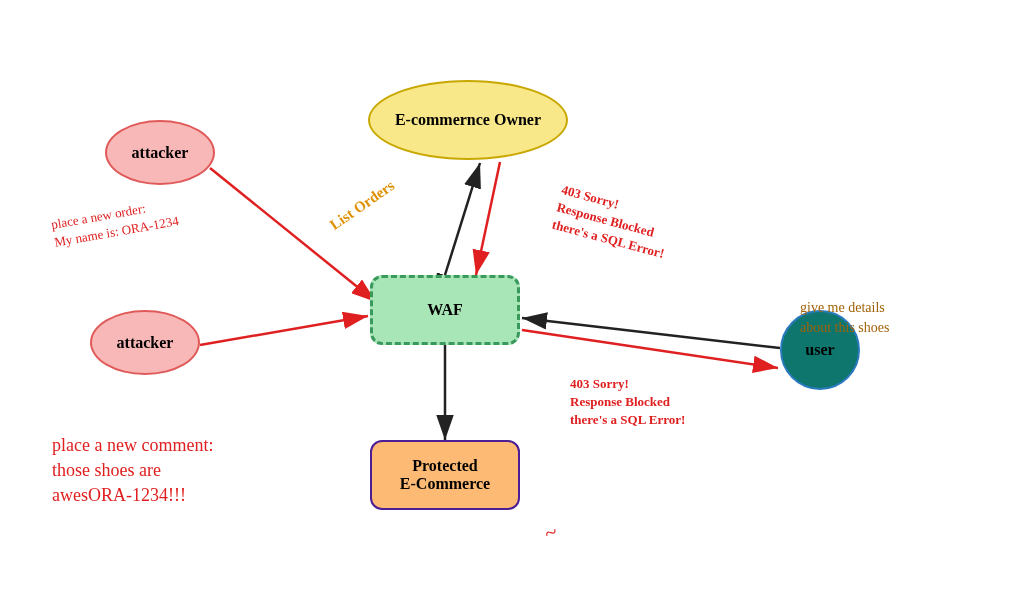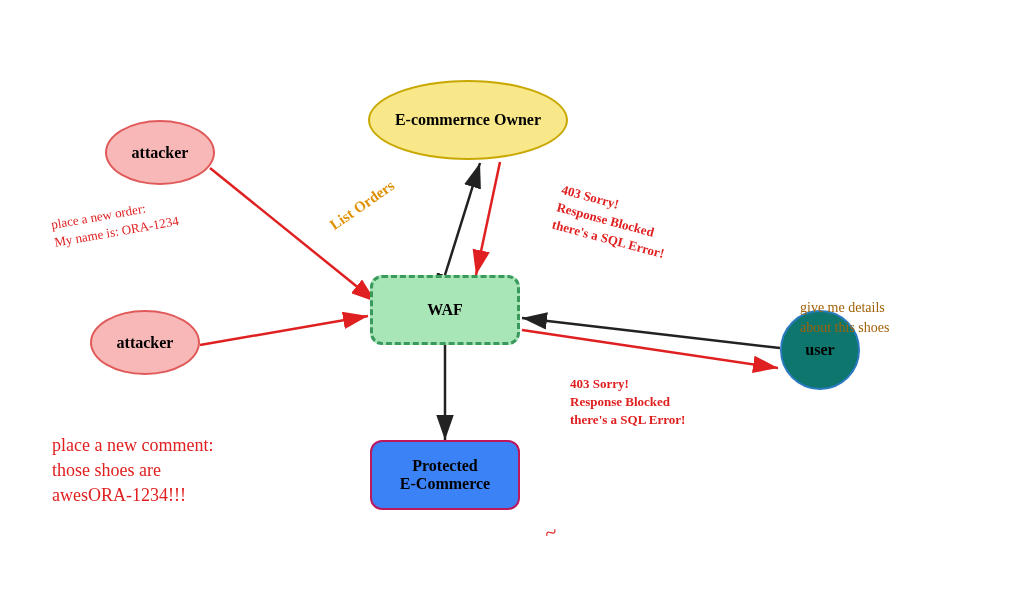--- a/index.html
+++ b/index.html
@@ -65,22 +65,22 @@
     }
     .waf {
       background: #a8e6b8;
       border: 3px dashed #3a9a5c;
       width: 150px;
       height: 70px;
       top: 275px;
       left: 370px;
     }
     .protected-ecommerce {
-      background: #3b82f6;
-      border: 2px solid #be185d;
+      background: #fdba74;
+      border: 2px solid #4c1d95;
       width: 150px;
       height: 70px;
       top: 440px;
       left: 370px;
       text-align: center;
     }
     .user {
       background: #0f766e;
       border: 2px solid #2a7abf;
       width: 80px;

